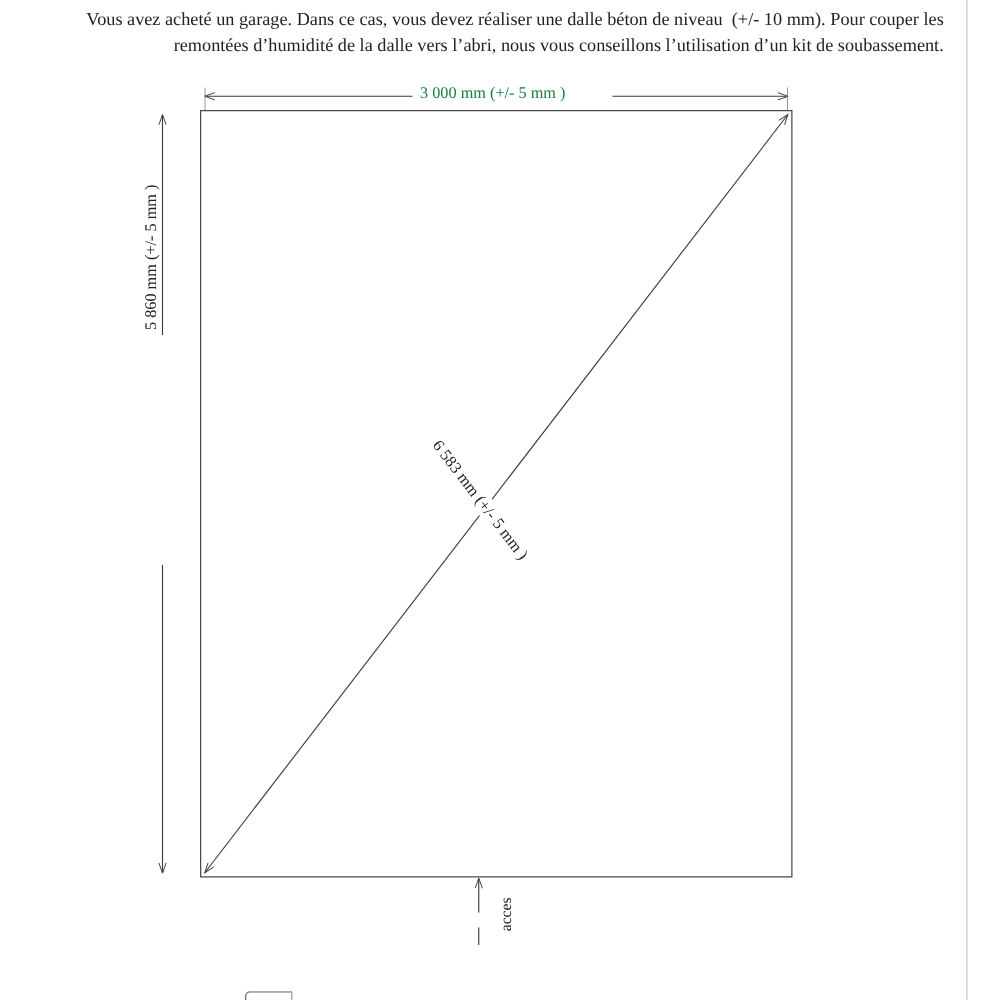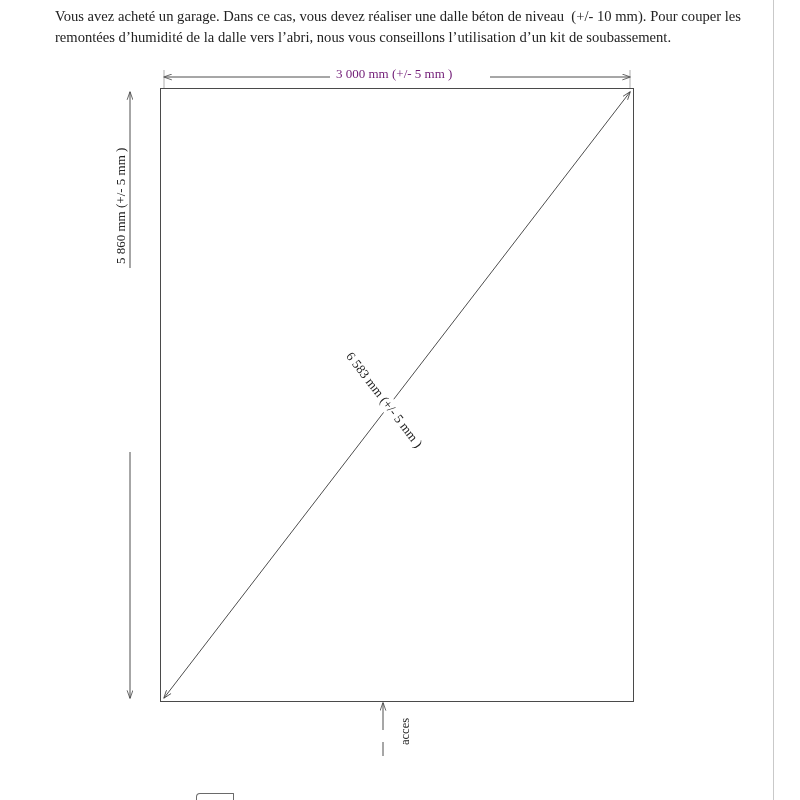--- a/index.html
+++ b/index.html
@@ -13,20 +13,21 @@
     font-family: "Liberation Serif", serif;
     color: #1a1a1a;
     overflow: hidden;
     position: relative;
   }
 
   #page {
     position: relative;
     width: 800px;
     height: 800px;
+    text-align: right;
   }
 
   
   .page-edge-rule {
     position: absolute;
     top: 0;
     left: 773px;
     width: 1px;
     height: 800px;
     background: #c9c9c9;
@@ -66,21 +67,21 @@
     pointer-events: none;
   }
   .dim-top-label {
     position: absolute;
     top: 66px;
     left: 330px;
     font-size: 13px;
     background: #ffffff;
     padding: 0 6px;
     white-space: nowrap;
-    color: #701a75;
+    color: #15803d;
   }
 
   
   .dim-left-label {
     position: absolute;
     left: 113px;
     top: 270px;
     font-size: 13px;
     white-space: nowrap;
     color: #222;

